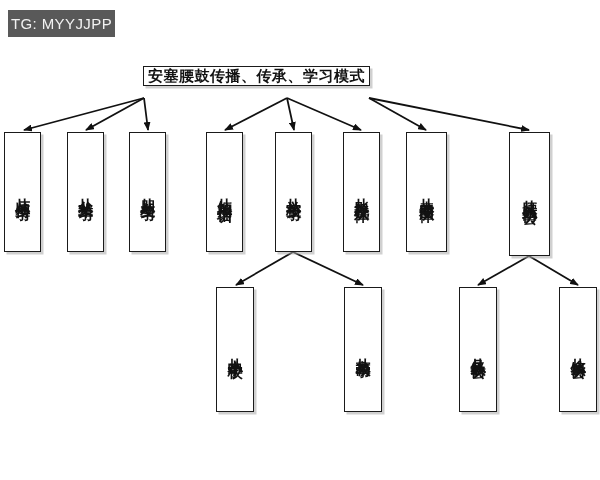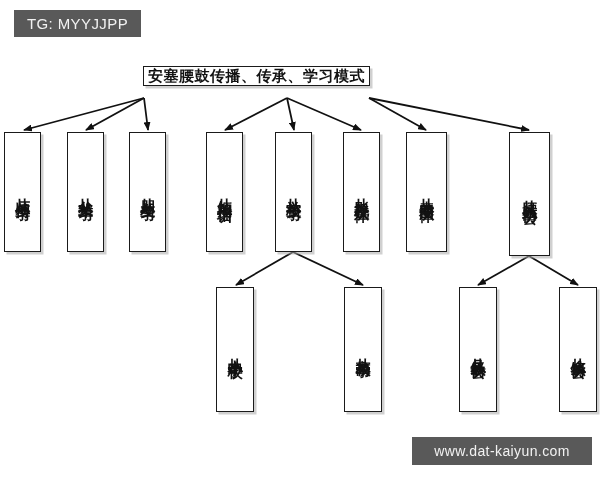--- a/index.html
+++ b/index.html
@@ -29,23 +29,23 @@
     background: #595959;
     color: #f2f2f2;
     font-family: "Liberation Sans", "DejaVu Sans", sans-serif;
     letter-spacing: 0.4px;
     display: flex;
     align-items: center;
     justify-content: center;
     white-space: nowrap;
   }
   #wm-top {
-    left: 14px;
+    left: 8px;
     top: 10px;
-    width: 127px;
+    width: 107px;
     height: 27px;
     font-size: 15px;
   }
   #wm-bottom {
     left: 412px;
     top: 437px;
     width: 180px;
     height: 28px;
     font-size: 14px;
   }
@@ -183,15 +183,14 @@
     <span class="label tight">从高校学习</span>
   </div>
   <div class="node" id="node-county">
     <span class="label tight">从县级协会</span>
   </div>
   <div class="node" id="node-township">
     <span class="label tight">从乡镇协会</span>
   </div>
 
   <div class="watermark" id="wm-top">TG: MYYJJPP</div>
-  <div class="watermark" id="wm-bottom">www.dat-kaiyun.com</div>
 
 </div>
 
 </body></html>

